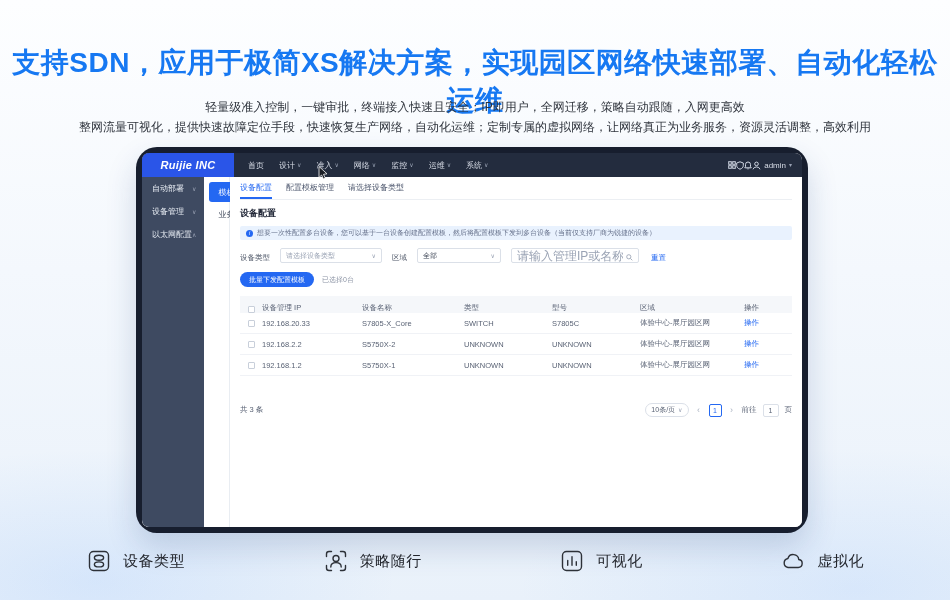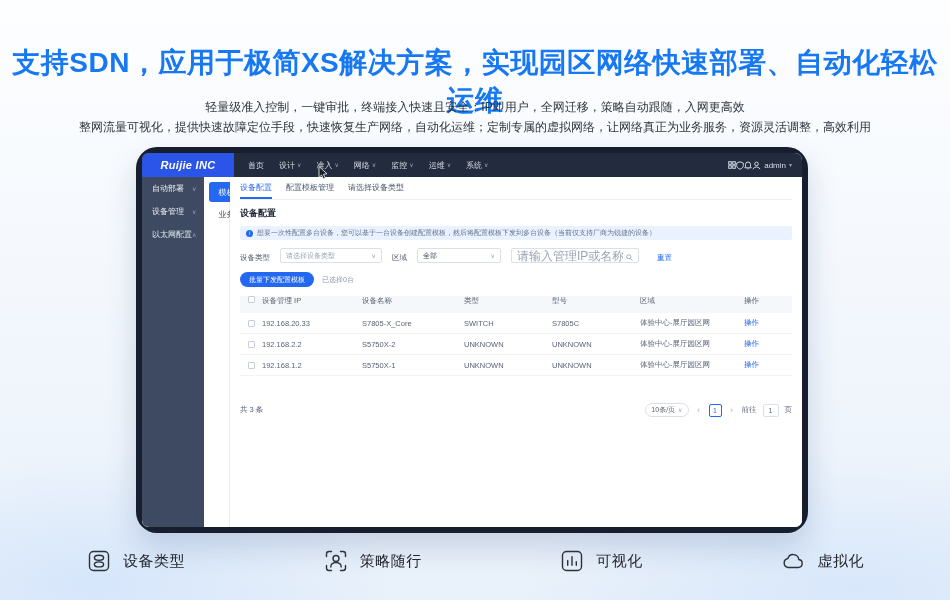--- a/index.html
+++ b/index.html
@@ -52,27 +52,27 @@
   .filters{display:flex;align-items:flex-end;gap:10px;margin-top:8px}
   .f-label{font-size:7.5px;color:#4c5566;white-space:nowrap}
   .select{height:15px;border:1px solid #dbe0e8;border-radius:2px;display:flex;align-items:center;
           justify-content:space-between;padding:0 5px;font-size:7px;background:#fff;cursor:pointer}
   .w1{width:102px}.w2{width:84px}
   .val{color:#9aa3b4}.has-val .val{color:#3c4454}
   .search{width:128px;height:15px;border:1px solid #dbe0e8;border-radius:2px;display:flex;
           align-items:center;padding:0 5px;gap:3px;background:#fff}
   .search input{border:none;outline:none;flex:1;font-size:12px;color:#3c4454;min-width:0;background:transparent}
   .search input::placeholder{color:#9aa3b4}
-  .reset-link{font-size:7.5px;color:#2468f2;margin-left:8px;cursor:pointer}
+  .reset-link{font-size:7.5px;color:#2468f2;margin-left:2px;cursor:pointer}
   .toolbar{display:flex;align-items:center;gap:8px;margin-top:9px}
   .btn-primary{height:15px;padding:0 9px;background:#2468f2;color:#fff;border:none;border-radius:8px;
                font-size:7px;display:flex;align-items:center;cursor:pointer;white-space:nowrap}
   .selected-count{font-size:7px;color:#8b93a4}
   .tablewrap{margin-top:9px}
-  .thead{display:flex;background:#f5f7fa;height:17px;align-items:flex-start;font-size:7.5px;color:#5a6375}
+  .thead{display:flex;background:#f5f7fa;height:17px;align-items:flex-end;font-size:7.5px;color:#5a6375}
   .trow{display:flex;height:21px;align-items:center;font-size:7.5px;color:#5a6375;border-bottom:1px solid #f0f2f6}
   .c-check{flex:0 0 22px;display:flex;justify-content:center}
   .checkbox{width:7px;height:7px;border:1px solid #c8cfda;border-radius:1px;background:#fff;cursor:pointer}
   .c-ip{flex:0 0 100px}.c-name{flex:0 0 102px}.c-type{flex:0 0 88px}.c-model{flex:0 0 88px}
   .c-region{flex:0 0 104px;white-space:nowrap}.c-action{flex:1}
   .action-link{color:#2468f2;cursor:pointer}
   .pager{display:flex;align-items:center;margin-top:27px;font-size:7.5px;color:#5a6375}
   .pager-right{margin-left:auto;display:flex;align-items:center;gap:4px}
   .psize{height:14px;border:1px solid #dbe0e8;border-radius:7px;padding:0 5px;display:flex;
          align-items:center;gap:3px;font-size:7px;color:#5a6375;cursor:pointer;white-space:nowrap}

